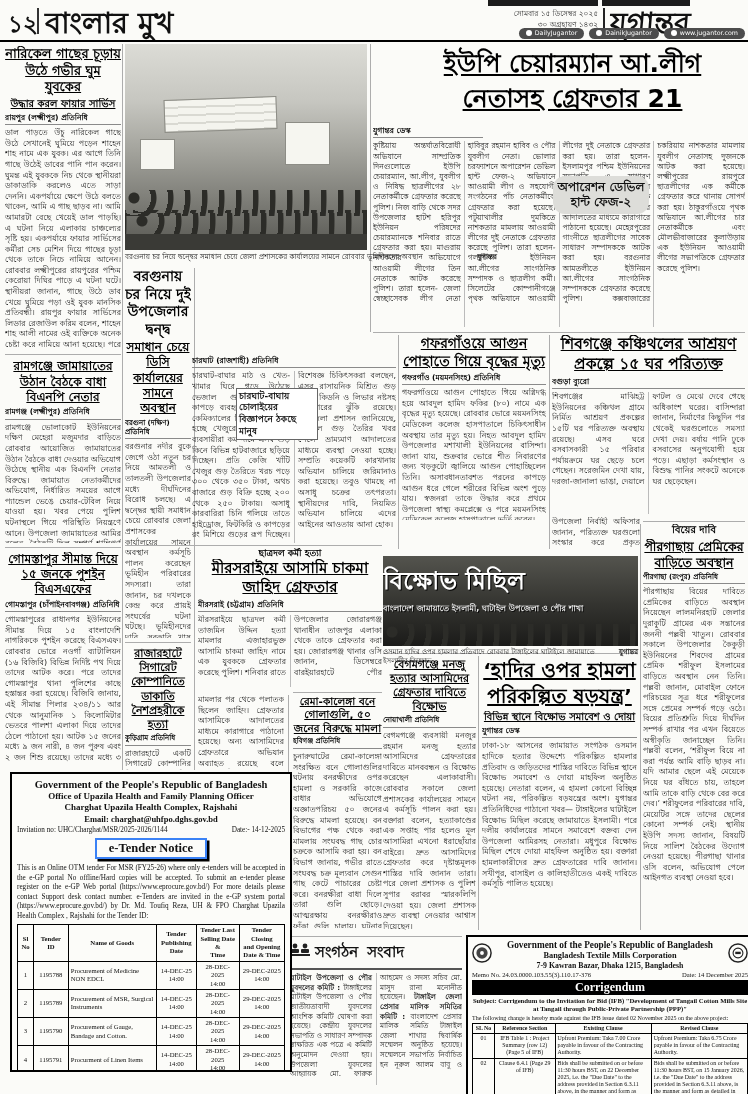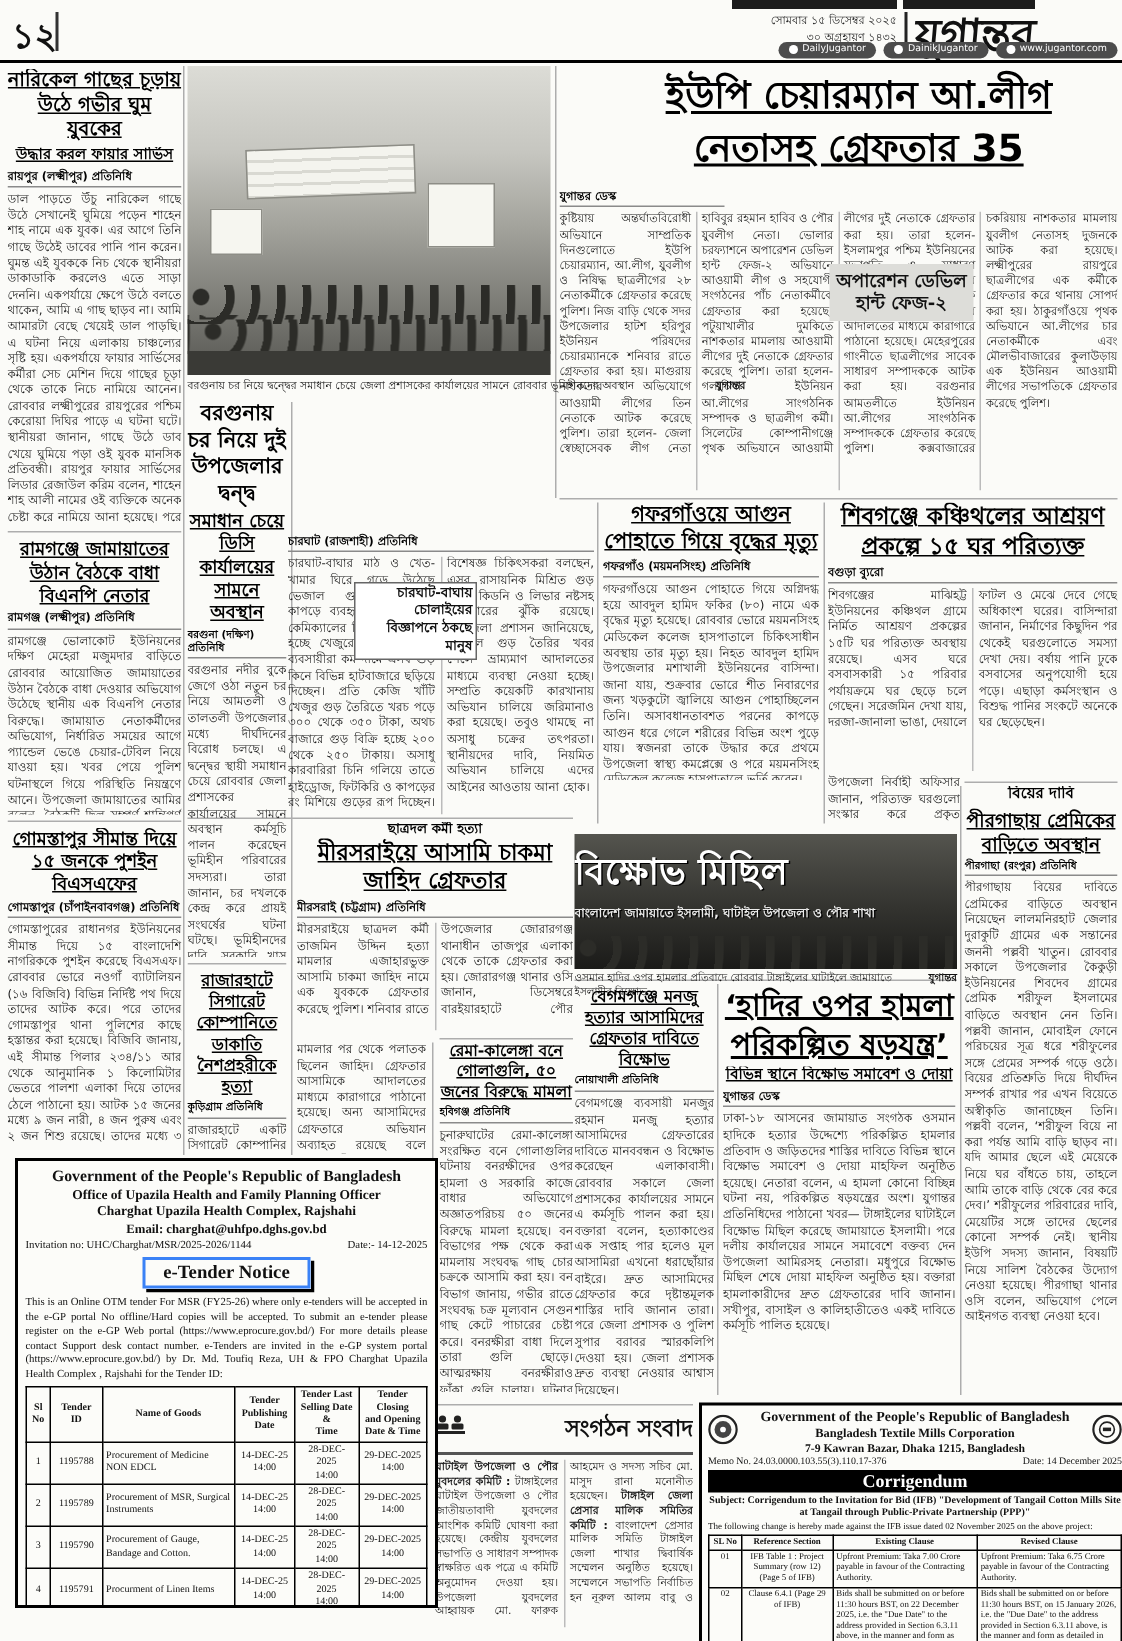--- a/index.html
+++ b/index.html
@@ -31,55 +31,56 @@
   .crowdrow{position:absolute;left:0;right:0;height:26px;
     background:repeating-radial-gradient(circle at 9px 8px,#2c2c28 0 5px,rgba(0,0,0,0) 6px 17px);}
   .banner{position:absolute;background:repeating-linear-gradient(180deg,#f4f4ee 0 6px,#d9d9d2 6px 8px);
           border:1px solid #8d8d86;}
   .sign{position:absolute;background:#f6f6f0;border:1px solid #8d8d86;}
   .cap{font-size:7.2px;color:#111;display:flex;justify-content:space-between;gap:6px;line-height:1.3;}
   .cap .cr{font-weight:700;white-space:nowrap;}
   .ph2title{color:#fff;font-weight:900;text-shadow:1px 1px 0 #000;}
   
   .insetbox{position:absolute;background:#fff;border:1px solid #666;font-weight:700;
-            text-align:right;display:flex;align-items:center;justify-content:center;
+            text-align:left;display:flex;align-items:center;justify-content:center;
             padding:2px;line-height:1.3;overflow:hidden;}
   .insetgray{position:absolute;background:#ddddd9;font-weight:700;text-align:center;
              display:flex;flex-direction:column;align-items:center;justify-content:center;
-             line-height:1.25;overflow:hidden;}
+             line-height:1.25;overflow:hidden;border-radius:12px;}
   
   .serif{font-family:"Liberation Serif",serif;}
   .tenderbox{border:2px solid #000;background:#fcfcf9;padding:4px 5px;overflow:hidden;}
   .tb-center{text-align:center;font-weight:700;line-height:1.25;}
   .etn{display:inline-block;border:2px solid #3b82f6;box-shadow:2.5px 2.5px 0 #000;
        padding:1px 12px;font-weight:700;font-size:12.5px;}
   table{border-collapse:collapse;width:100%;}
   .ntable td,.ntable th{border:1px solid #000;font-size:6.7px;line-height:1.25;padding:1px 2px;
        vertical-align:middle;text-align:center;white-space:pre-line;}
   .ntable th{font-weight:700;}
   .ntable td.lft{text-align:left;}
   .corrbox{border:2px solid #000;background:#fcfcf9;padding:3px 4px;overflow:hidden;}
   .ctable td,.ctable th{border:1px solid #000;font-size:5.9px;line-height:1.22;padding:1px 2px;
        vertical-align:top;text-align:left;}
   .ctable th{font-weight:700;text-align:center;vertical-align:middle;}
   .corrbar{background:#000;color:#fff;font-weight:700;text-align:center;font-size:12px;
            line-height:1.25;margin:2px 0;}
-  .songhead{display:flex;align-items:center;justify-content:space-between;gap:20px;
-            border-bottom:2px solid #555;padding-bottom:3px;}
+  .songhead{display:flex;align-items:center;justify-content:flex-start;gap:5px;
+            border-bottom:2px solid #555;padding-bottom:3px;font-family:Liberation Mono, monospace;}
   .songtitle{font-size:15px;font-weight:900;}
 </style>
 </head>
 <body>
 
 <div class="page">
 
   <div class="abs strip" style="left:488px;width:110px;"></div>
   <div class="abs strip" style="left:602px;width:88px;"></div>
   <div class="abs pageno" style="left:8px;top:6px;">১২</div>
   <div class="abs" style="left:37px;top:8px;width:2px;height:26px;background:#333;"></div>
+  <div class="abs mast" style="left:45px;top:0px;">বাংলার মুখ</div>
   <div class="abs dateblk" style="left:508px;top:8px;width:90px;">
     <div>সোমবার ১৫ ডিসেম্বর ২০২৫</div>
     <div>৩০ অগ্রহায়ণ ১৪৩২</div>
   </div>
   <div class="abs" style="left:603px;top:8px;width:2px;height:24px;background:#222;"></div>
   <div class="abs logo" style="left:610px;top:0px;">যুগান্তর</div>
   <div class="abs badges" style="left:470px;top:28px;width:275px;">
     <span class="badge">
         <span class="bico"></span>
         <span>DailyJugantor</span>
@@ -148,21 +149,21 @@
     <div class="byl" style="font-size:7px;">কুড়িগ্রাম প্রতিনিধি</div>
     <div class="bt" style="height:112px;">রাজারহাটে একটি সিগারেট কোম্পানির ডিপোতে ডাকাতির ঘটনায় নৈশপ্রহরীকে কুপিয়ে হত্যা করেছে দুর্বৃত্তরা। শনিবার গভীর রাতে উপজেলা সদরের একটি ভাড়া গুদামে এ ঘটনা ঘটে। পুলিশ জানায়, ডাকাত দল গুদামের তালা ভেঙে সিগারেটের কার্টনসহ মালামাল লুট করে নিয়ে যায়। বাধা দিতে গেলে নৈশপ্রহরীকে কুপিয়ে পালিয়ে যায় তারা।</div>
   </div>
 
   <div class="abs" style="left:192px;top:354px;width:204px;height:190px;overflow:hidden;">
     <div class="byl">চারঘাট (রাজশাহী) প্রতিনিধি</div>
     <div class="bt" style="height:172px;column-count:2;column-gap:8px;column-rule:1px solid #bbb;">চারঘাট-বাঘার মাঠ ও খেত-খামার ঘিরে গড়ে উঠেছে ভেজাল গুড়ের কারবার। কাপড়ে ব্যবহৃত রং, চিনি ও কেমিক্যালের মিশ্রণে তৈরি করা হচ্ছে খেজুরের গুড়। মৌসুমি ব্যবসায়ীরা কম দামে এসব গুড় কিনে বিভিন্ন হাটবাজারে ছড়িয়ে দিচ্ছেন। প্রতি কেজি খাঁটি খেজুর গুড় তৈরিতে খরচ পড়ে ৩০০ থেকে ৩৫০ টাকা, অথচ বাজারে গুড় বিক্রি হচ্ছে ২০০ থেকে ২৫০ টাকায়। অসাধু কারবারিরা চিনি গলিয়ে তাতে হাইড্রোজ, ফিটকিরি ও কাপড়ের রং মিশিয়ে গুড়ের রূপ দিচ্ছেন। বিশেষজ্ঞ চিকিৎসকরা বলছেন, এসব রাসায়নিক মিশ্রিত গুড় খেলে কিডনি ও লিভার নষ্টসহ ক্যানসারের ঝুঁকি রয়েছে। উপজেলা প্রশাসন জানিয়েছে, ভেজাল গুড় তৈরির খবর পেলে ভ্রাম্যমাণ আদালতের মাধ্যমে ব্যবস্থা নেওয়া হচ্ছে। সম্প্রতি কয়েকটি কারখানায় অভিযান চালিয়ে জরিমানাও করা হয়েছে। তবুও থামছে না অসাধু চক্রের তৎপরতা। স্থানীয়দের দাবি, নিয়মিত অভিযান চালিয়ে এদের আইনের আওতায় আনা হোক।</div>
   </div>
   <div class="insetbox" style="left:236px;top:388px;width:76px;height:46px;font-size:9px;">চারঘাট-বাঘায় চোলাইয়ের বিজ্ঞাপনে ঠকছে মানুষ</div>
 
-  <div class="abs hl" style="left:400px;top:46px;width:345px;font-size:25px;line-height:1.4;height:76px;">ইউপি চেয়ারম্যান আ.লীগ নেতাসহ গ্রেফতার 35</div>
+  <div class="abs hl" style="left:400px;top:46px;width:345px;font-size:25px;line-height:1.4;height:76px;">ইউপি চেয়ারম্যান আ.লীগ নেতাসহ গ্রেফতার 21</div>
   <div class="abs" style="left:373px;top:124px;width:372px;height:206px;overflow:hidden;">
     <div class="byl" style="width:110px;">যুগান্তর ডেস্ক</div>
     <div class="bt" style="height:186px;font-size:7.6px;column-count:4;column-gap:7px;column-rule:1px solid #bbb;">কুষ্টিয়ায় অন্তর্ঘাতবিরোধী অভিযানে সাম্প্রতিক দিনগুলোতে ইউপি চেয়ারম্যান, আ.লীগ, যুবলীগ ও নিষিদ্ধ ছাত্রলীগের ২৮ নেতাকর্মীকে গ্রেফতার করেছে পুলিশ। নিজ বাড়ি থেকে সদর উপজেলার হাটশ হরিপুর ইউনিয়ন পরিষদের চেয়ারম্যানকে শনিবার রাতে গ্রেফতার করা হয়। মাগুরায় নাশকতার অভিযোগে আওয়ামী লীগের তিন নেতাকে আটক করেছে পুলিশ। তারা হলেন- জেলা স্বেচ্ছাসেবক লীগ নেতা হাবিবুর রহমান হাবিব ও পৌর যুবলীগ নেতা। ভোলার চরফ্যাশনে অপারেশন ডেভিল হান্ট ফেজ-২ অভিযানে আওয়ামী লীগ ও সহযোগী সংগঠনের পাঁচ নেতাকর্মীকে গ্রেফতার করা হয়েছে। পটুয়াখালীর দুমকিতে নাশকতার মামলায় আওয়ামী লীগের দুই নেতাকে গ্রেফতার করেছে পুলিশ। তারা হলেন- গলাচিপা ইউনিয়ন আ.লীগের সাংগঠনিক সম্পাদক ও ছাত্রলীগ কর্মী। সিলেটের কোম্পানীগঞ্জে পৃথক অভিযানে আওয়ামী লীগের দুই নেতাকে গ্রেফতার করা হয়। তারা হলেন- ইসলামপুর পশ্চিম ইউনিয়নের সভাপতি ও সাধারণ সম্পাদক। নোয়াখালীর বেগমগঞ্জে যুবলীগের এক নেতাকে গ্রেফতারের পর আদালতের মাধ্যমে কারাগারে পাঠানো হয়েছে। মেহেরপুরের গাংনীতে ছাত্রলীগের সাবেক সাধারণ সম্পাদককে আটক করা হয়। বরগুনার আমতলীতে ইউনিয়ন আ.লীগের সাংগঠনিক সম্পাদককে গ্রেফতার করেছে পুলিশ। কক্সবাজারের চকরিয়ায় নাশকতার মামলায় যুবলীগ নেতাসহ দুজনকে আটক করা হয়েছে। লক্ষ্মীপুরের রায়পুরে ছাত্রলীগের এক কর্মীকে গ্রেফতার করে থানায় সোপর্দ করা হয়। ঠাকুরগাঁওয়ে পৃথক অভিযানে আ.লীগের চার নেতাকর্মীকে এবং মৌলভীবাজারের কুলাউড়ায় এক ইউনিয়ন আওয়ামী লীগের সভাপতিকে গ্রেফতার করেছে পুলিশ।</div>
   </div>
   <div class="insetgray" style="left:553px;top:176px;width:96px;height:38px;font-size:12px;">
     <span>অপারেশন ডেভিল</span>
     <span>হান্ট ফেজ-২</span>
   </div>
 
   <div class="abs" style="left:402px;top:335px;width:144px;height:216px;overflow:hidden;">

